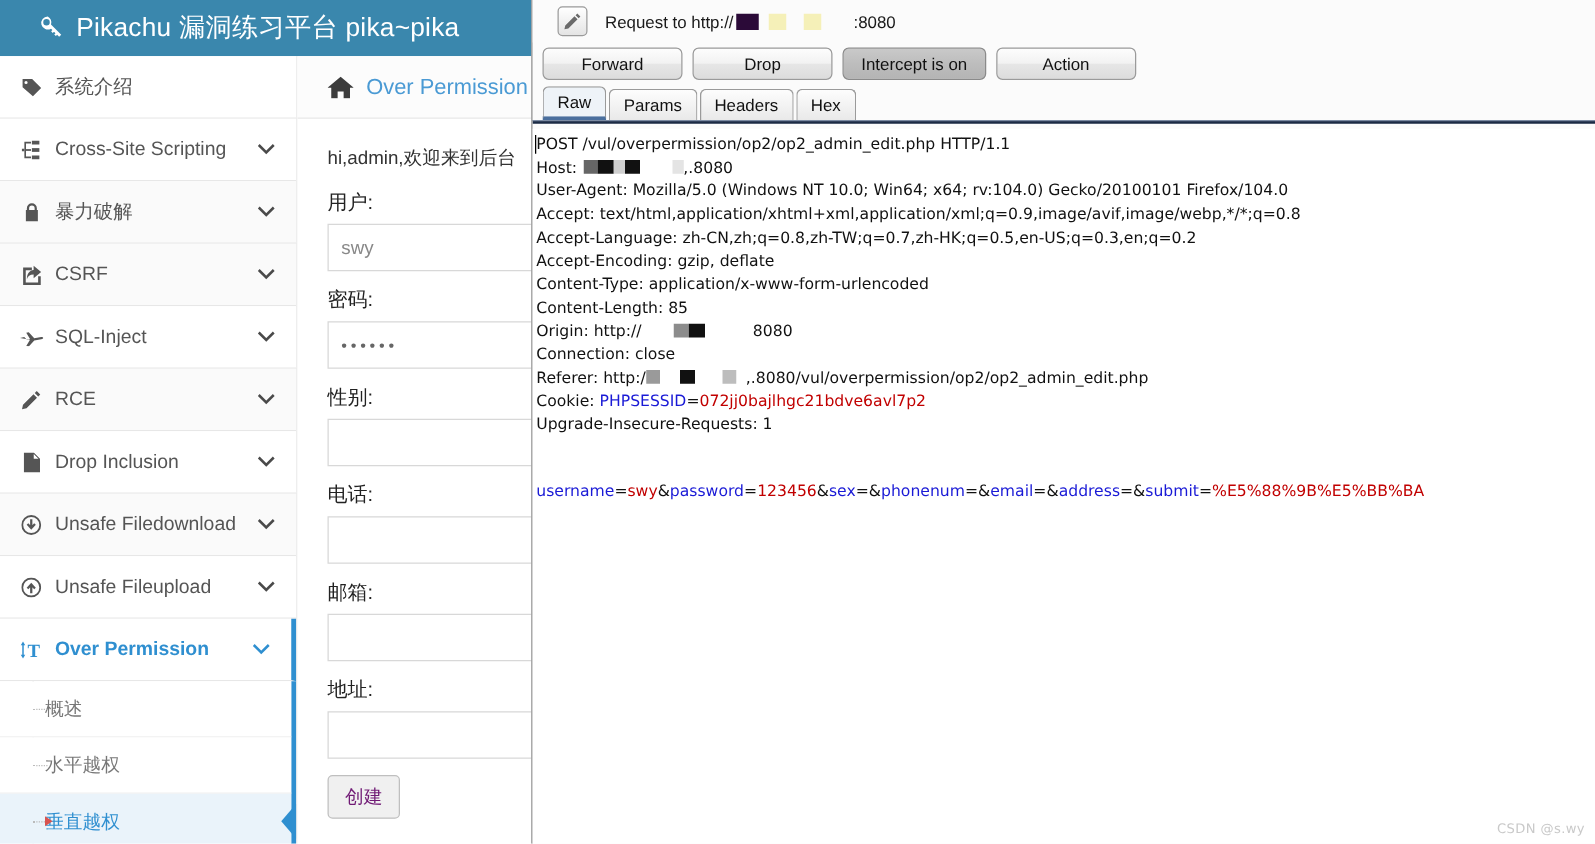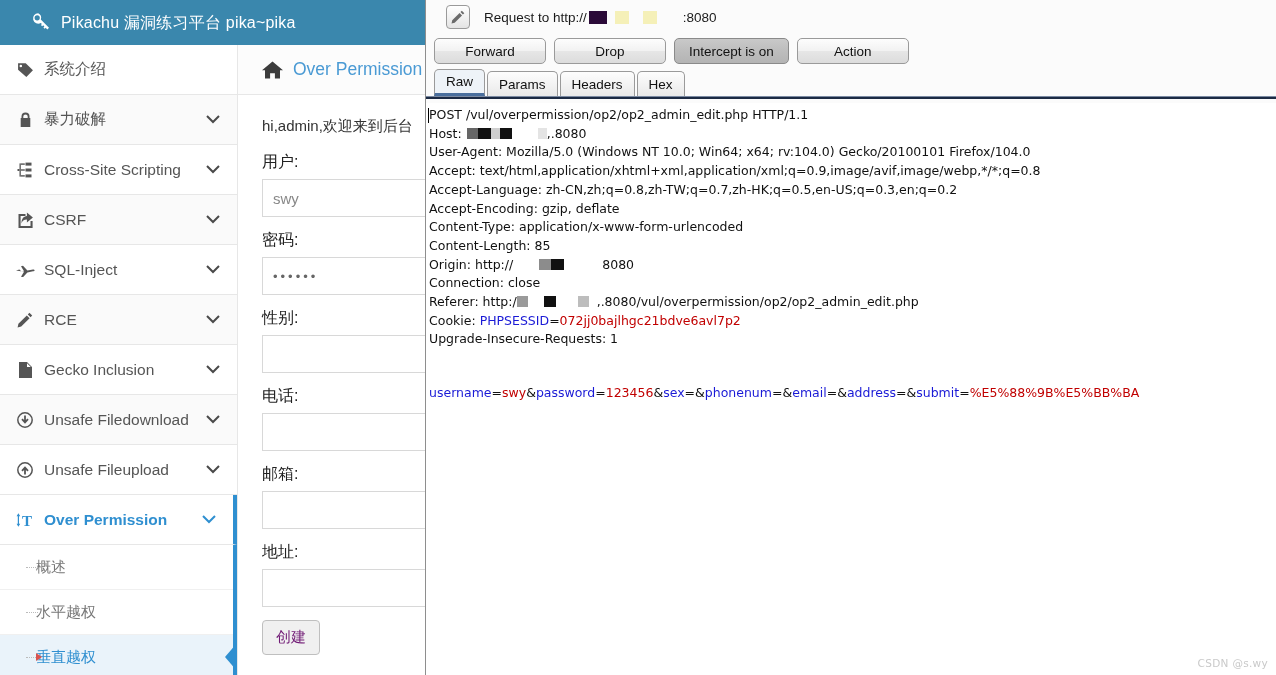--- a/index.html
+++ b/index.html
@@ -31,21 +31,21 @@
     overflow: hidden;
     white-space: nowrap;
   }
   .pk-header .logo-icon {
     width: 26px; height: 26px;
     margin-right: 7px;
     flex: 0 0 auto;
     display: flex; align-items: center; justify-content: center;
   }
   .pk-title {
-    font-size: 16px;
+    font-size: 21px;
     font-weight: 400;
     letter-spacing: .2px;
     line-height: 1;
     text-align: right;
   }
 
   .pk-body { display: flex; height: 630px; }
 
   
   .pk-sidebar {
@@ -322,34 +322,20 @@
 
         <div class="side-item">
           <span class="s-icon">
             <svg width="17" height="17" viewBox="0 0 16 16" fill="#555">
                 <path d="M1 2h7.2l6.8 6.8-6.2 6.2L1 8.2V2zm2.6 1.5a1.2 1.2 0 1 0 0 2.4 1.2 1.2 0 0 0 0-2.4z"></path>
               </svg>
           </span>
           <span class="s-label">系统介绍</span>
         </div>
 
-        <div class="side-item alt">
-          <span class="s-icon">
-            <svg width="15" height="16" viewBox="0 0 14 16" fill="#555">
-                <path d="M3 6V4.6a4 4 0 0 1 8 0V6h.8V15H2.2V6H3zm1.8 0h4.4V4.6a2.2 2.2 0 0 0-4.4 0V6z"></path>
-              </svg>
-          </span>
-          <span class="s-label">暴力破解</span>
-          <span class="chev">
-            <svg width="16" height="10" viewBox="0 0 16 10" fill="none" stroke="#4a4a4a" stroke-width="2">
-                <path d="M2 2 L8 8 L14 2"></path>
-              </svg>
-          </span>
-        </div>
-
         <div class="side-item">
           <span class="s-icon">
             <svg width="17" height="16" viewBox="0 0 16 16" fill="#555">
                 <rect x="0" y="7" width="2" height="2"></rect>
                 <rect x="2" y="1.4" width="1.3" height="13.2"></rect>
                 <rect x="3.3" y="1.4" width="4" height="1.4"></rect>
                 <rect x="3.3" y="7.3" width="4" height="1.4"></rect>
                 <rect x="3.3" y="13.2" width="4" height="1.4"></rect>
                 <rect x="8" y="0.6" width="6" height="3"></rect>
                 <rect x="8" y="6.5" width="6" height="3"></rect>
@@ -359,20 +345,34 @@
           <span class="s-label">Cross-Site Scripting</span>
           <span class="chev">
             <svg width="16" height="10" viewBox="0 0 16 10" fill="none" stroke="#4a4a4a" stroke-width="2">
                 <path d="M2 2 L8 8 L14 2"></path>
               </svg>
           </span>
         </div>
 
         <div class="side-item alt">
           <span class="s-icon">
+            <svg width="15" height="16" viewBox="0 0 14 16" fill="#555">
+                <path d="M3 6V4.6a4 4 0 0 1 8 0V6h.8V15H2.2V6H3zm1.8 0h4.4V4.6a2.2 2.2 0 0 0-4.4 0V6z"></path>
+              </svg>
+          </span>
+          <span class="s-label">暴力破解</span>
+          <span class="chev">
+            <svg width="16" height="10" viewBox="0 0 16 10" fill="none" stroke="#4a4a4a" stroke-width="2">
+                <path d="M2 2 L8 8 L14 2"></path>
+              </svg>
+          </span>
+        </div>
+
+        <div class="side-item alt">
+          <span class="s-icon">
             <svg width="17" height="16" viewBox="0 0 16 16" fill="#555">
                 <path d="M1 2h7v2.1H3.1v9.8H13V9h2.1v7H1V2z"></path>
                 <path d="M9.4 0.6 15.4 5.6 9.4 10.6V7.6C6.4 7.6 4.6 9 4 11.4c0-4.6 2-7 5.4-7.4V0.6z"></path>
               </svg>
           </span>
           <span class="s-label">CSRF</span>
           <span class="chev">
             <svg width="16" height="10" viewBox="0 0 16 10" fill="none" stroke="#4a4a4a" stroke-width="2">
                 <path d="M2 2 L8 8 L14 2"></path>
               </svg>
@@ -406,21 +406,21 @@
               </svg>
           </span>
         </div>
 
         <div class="side-item">
           <span class="s-icon">
             <svg width="13" height="16" viewBox="0 0 13 16" fill="#555">
                 <path d="M0 0h8l5 5v11H0V0zm8 1.2V5h3.8L8 1.2z"></path>
               </svg>
           </span>
-          <span class="s-label">Gecko Inclusion</span>
+          <span class="s-label">Drop Inclusion</span>
           <span class="chev">
             <svg width="16" height="10" viewBox="0 0 16 10" fill="none" stroke="#4a4a4a" stroke-width="2">
                 <path d="M2 2 L8 8 L14 2"></path>
               </svg>
           </span>
         </div>
 
         <div class="side-item alt">
           <span class="s-icon">
             <svg width="16" height="16" viewBox="0 0 16 16">

